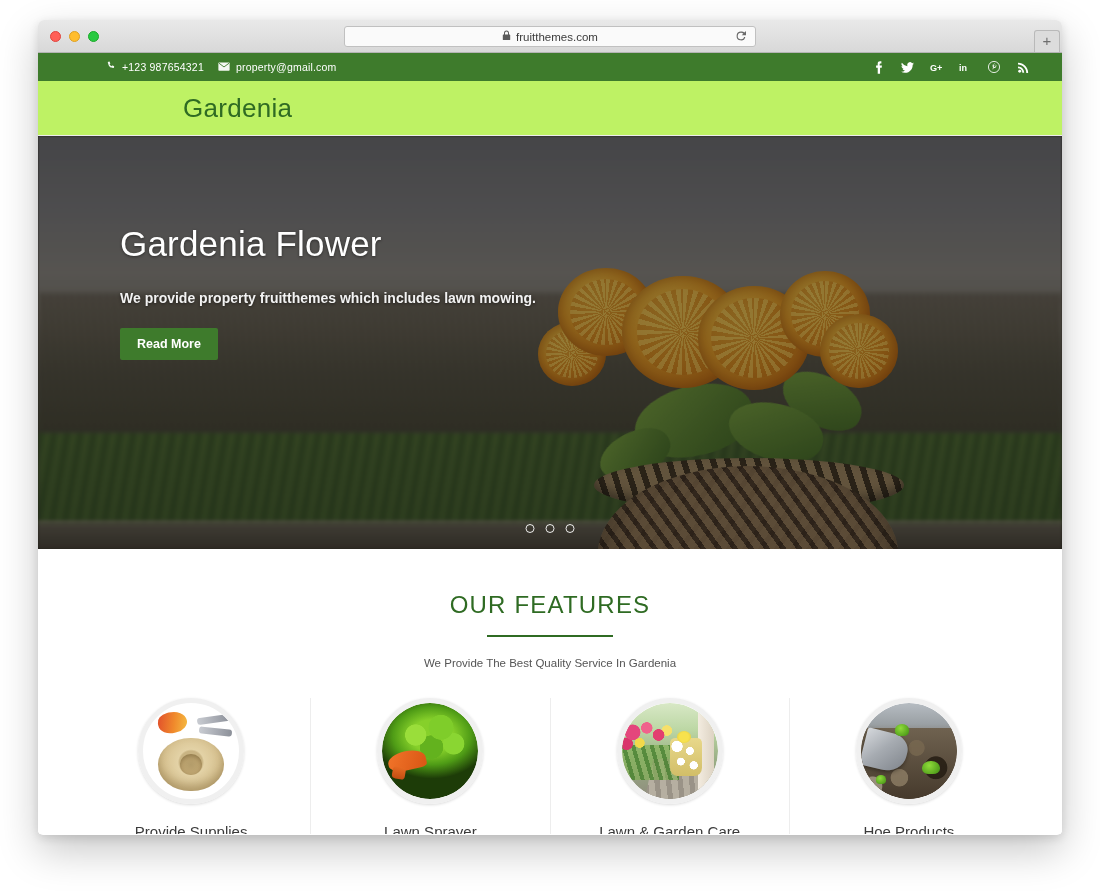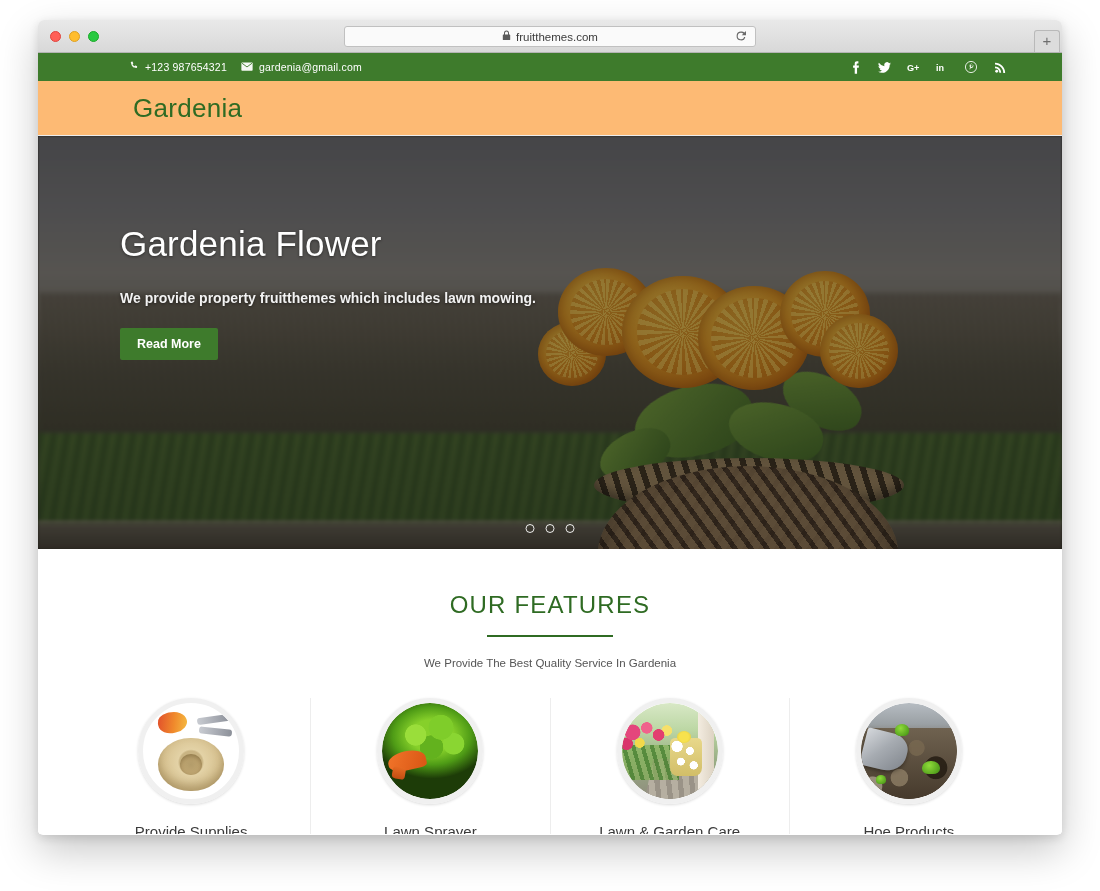--- a/index.html
+++ b/index.html
@@ -65,35 +65,35 @@
     color: #6e6e6e; font-size: 15px; line-height: 20px; text-align: center;
   }
 
   
   .viewport { width: 1024px; height: 781px; background: #fff; overflow: hidden; position: relative; }
 
   
   .topbar {
     height: 28px; background: #3e7b2c;
     display: flex; align-items: center;
-    padding: 0 56px;
+    padding: 0 33px;
     color: #ffffff;
   }
   .topbar-left { display: flex; align-items: center; gap: 14px; margin-left: 35px; }
   .tb-item { display: flex; align-items: center; gap: 6px; font-size: 10.5px; letter-spacing: .2px; }
   .tb-ico { display: inline-block; line-height: 1; font-size: 10px; opacity: .95; }
   .topbar-right { margin-left: auto; display: flex; align-items: center; gap: 17px; }
   .soc { font-size: 11px; color: #fff; line-height: 1; display: inline-block; width: 12px; text-align: center; }
   .soc svg { display: block; margin: 0 auto; fill: #ffffff; }
 
   
   .site-header {
-    height: 55px; background: #fdba74;
+    height: 55px; background: #bef264;
     display: flex; align-items: center;
-    padding: 0 60px;
+    padding: 0 110px;
     border-bottom: 1px solid #ececec;
   }
   .brand {
     font-size: 26px; color: #2f6b23; letter-spacing: .3px;
     font-family: "Liberation Sans", sans-serif; font-weight: 400;
     margin-left: 35px;
   }
   .mainnav { margin-left: auto; display: flex; align-items: center; gap: 26px; margin-right: 32px; }
   .nav-link {
     font-size: 12.5px; color: #4a4a4a; text-decoration: none;
@@ -412,21 +412,21 @@
             </span>
             <span>+123 987654321</span>
           </div>
           <div class="tb-item">
             <span class="tb-ico">
               <svg width="12" height="9" viewBox="0 0 16 12" aria-hidden="true">
                 <rect x="0.5" y="0.5" width="15" height="11" rx="1" fill="#ffffff"></rect>
                 <path d="M1 1.4 8 6.6l7-5.2" stroke="#3e7b2c" stroke-width="1.2" fill="none"></path>
               </svg>
             </span>
-            <span>gardenia@gmail.com</span>
+            <span>property@gmail.com</span>
           </div>
         </div>
 
         <div class="topbar-right">
           <a class="soc" href="#">
             <svg width="7" height="13" viewBox="0 0 9 16" aria-hidden="true">
                 <path d="M6 5.3V3.9c0-.6.13-.9 1.05-.9H8.2V.1C7.9.06 7.2 0 6.4 0 4.7 0 3.5 1.05 3.5 2.98V5.3H1.4v3h2.1V16h3V8.3h2.1l.3-3H6z" fill="#fff"></path>
               </svg>
           </a>
           <a class="soc" href="#">

